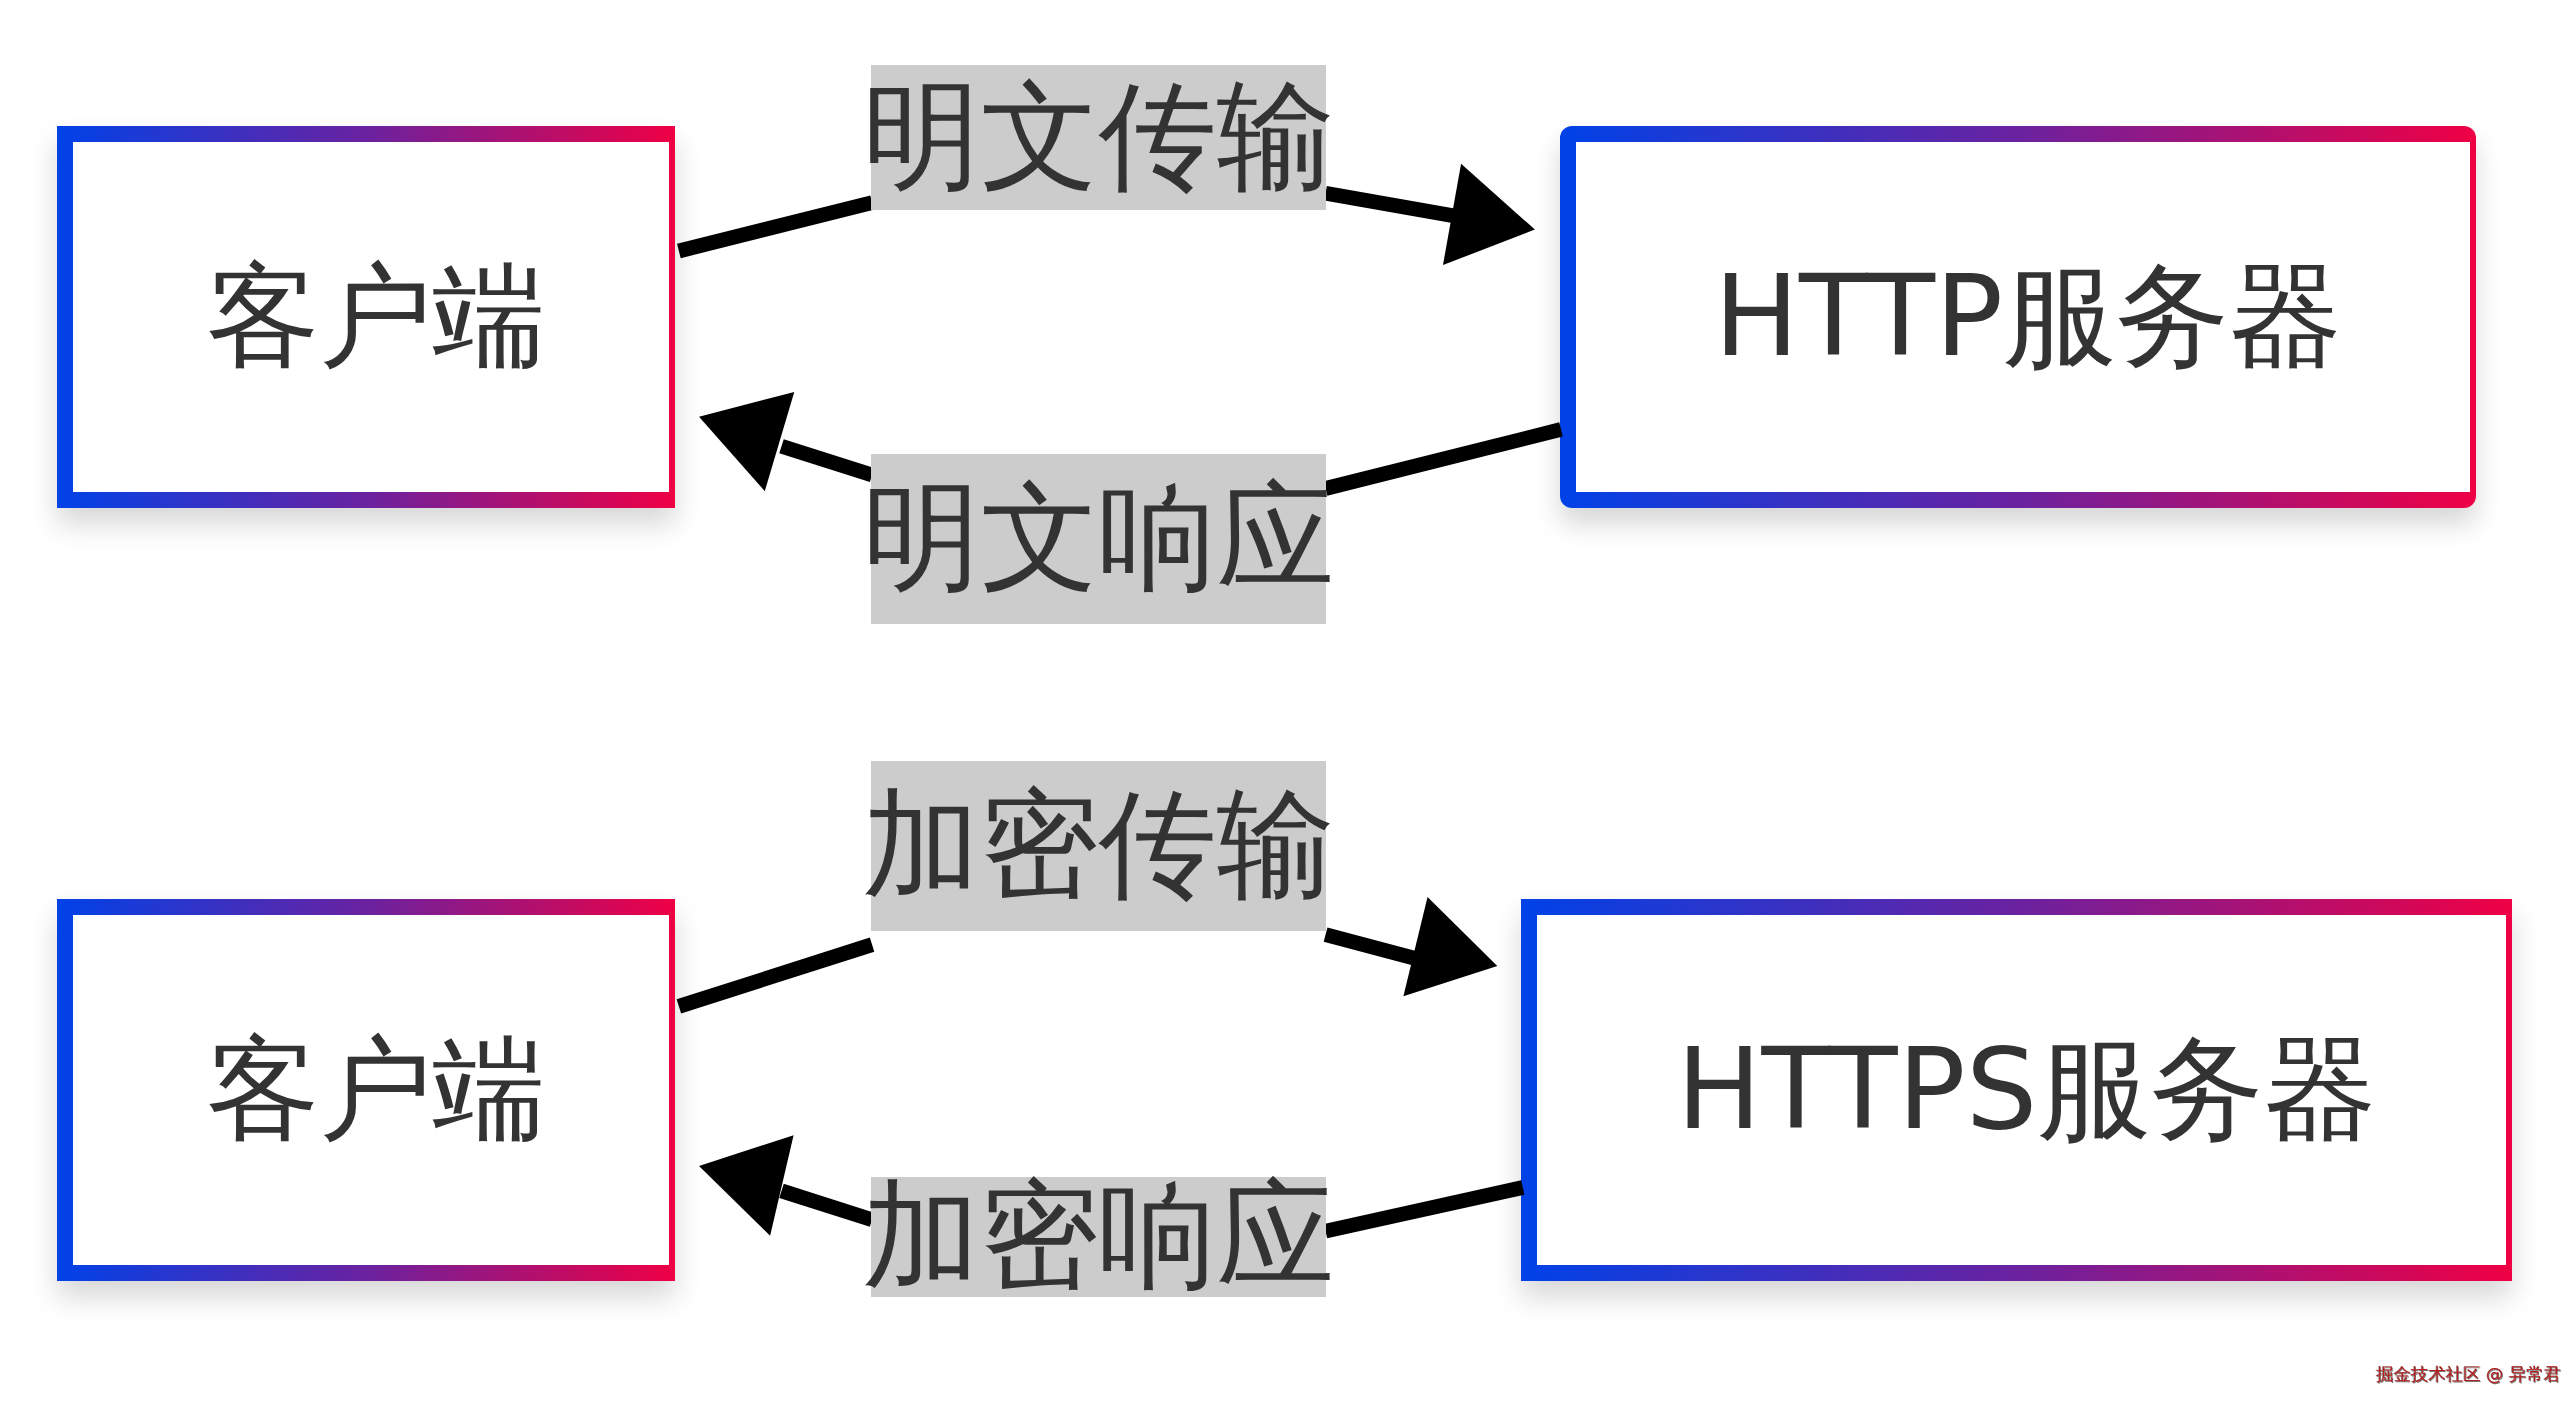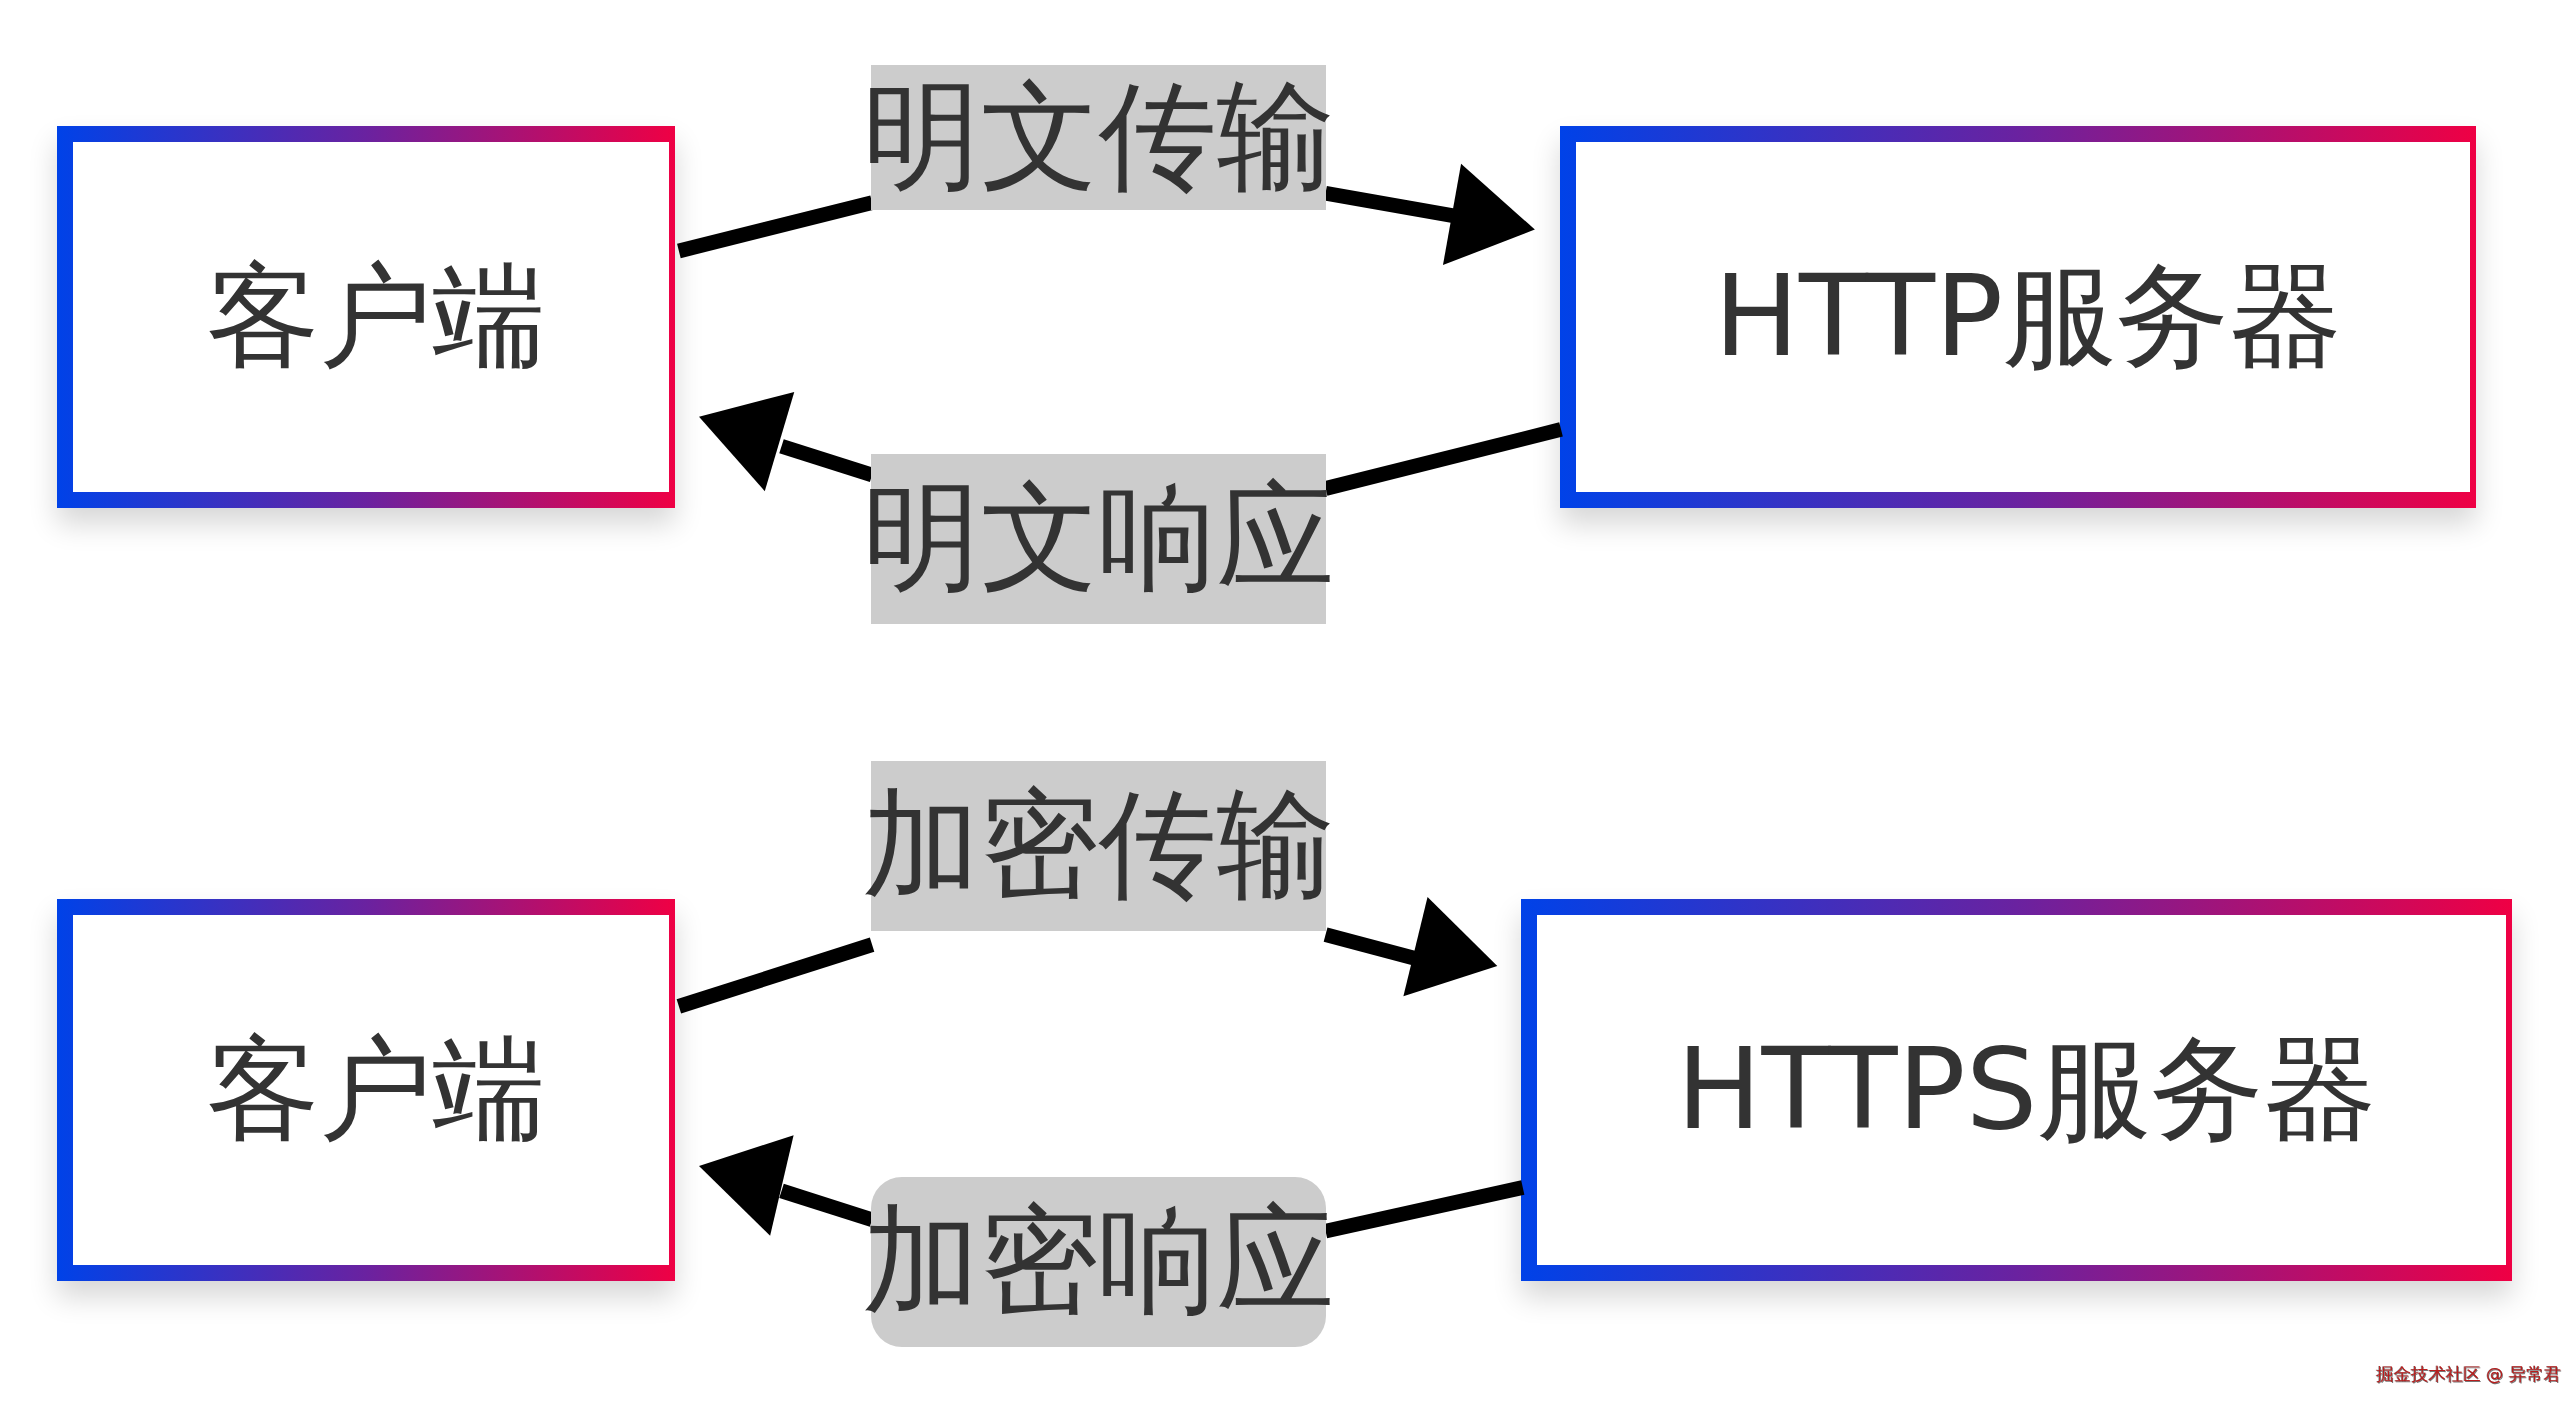--- a/index.html
+++ b/index.html
@@ -63,29 +63,29 @@
     <polygon points="2288,342 2178,244 2151,395"></polygon>
     <polygon points="1042,621 1184,584 1140,732"></polygon>
     <polygon points="2232,1440 2128,1337 2092,1485"></polygon>
     <polygon points="1042,1738 1183,1692 1148,1842"></polygon>
   </g>
 </svg>
 
 <div class="node" style="left:57px; top:126px; width:618px; height:382px;">
   <div class="node-inner">客户端</div>
 </div>
-<div class="node" style="left:1560px; top:126px; width:916px; height:382px;">
+<div class="node" style="left:1560px; top:126px; width:916px; height:382px;border-radius:12px;">
   <div class="node-inner">HTTP服务器</div>
 </div>
 <div class="label" style="left:871px; top:65px; width:455px; height:145px;">明文传输</div>
 <div class="label" style="left:871px; top:454px; width:455px; height:170px;">明文响应</div>
 
 <div class="node" style="left:57px; top:899px; width:618px; height:382px;">
   <div class="node-inner">客户端</div>
 </div>
 <div class="node" style="left:1521px; top:899px; width:991px; height:382px;">
   <div class="node-inner">HTTPS服务器</div>
 </div>
 <div class="label" style="left:871px; top:761px; width:455px; height:170px;">加密传输</div>
-<div class="label" style="left:871px; top:1177px; width:455px; height:170px;border-radius:31px;">加密响应</div>
+<div class="label" style="left:871px; top:1177px; width:455px; height:120px;">加密响应</div>
 
 <div class="watermark">掘金技术社区 @ 异常君</div>
 
 
 </body></html>

